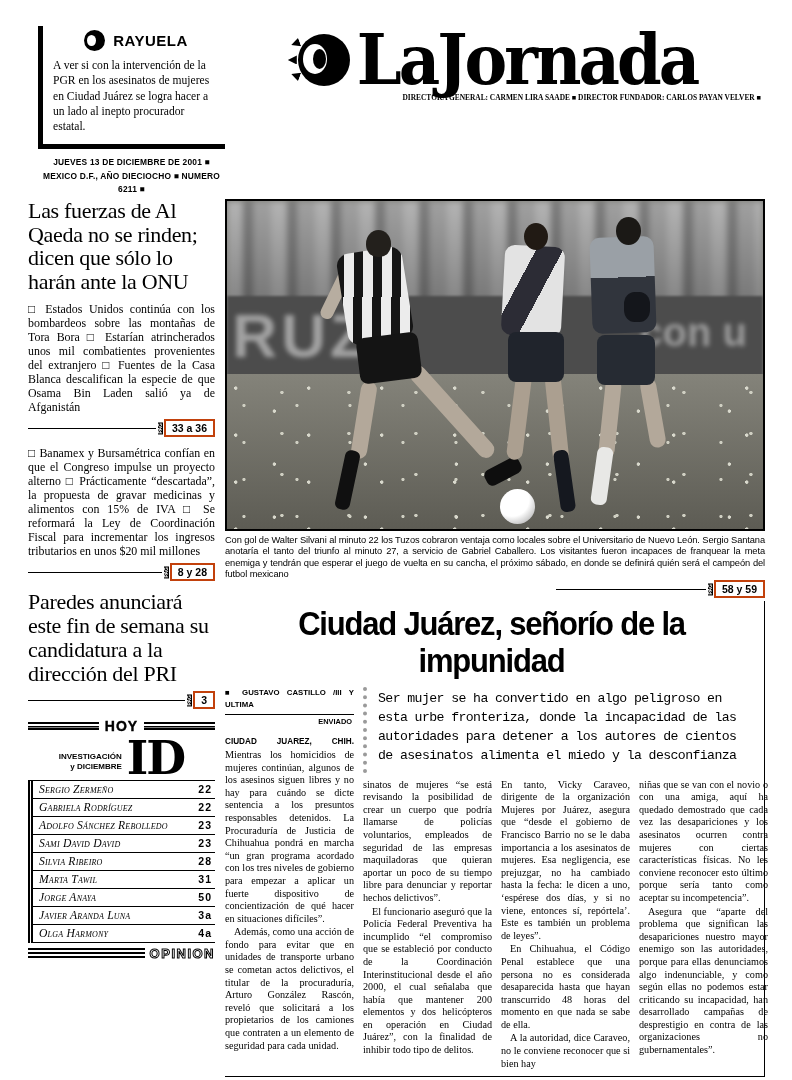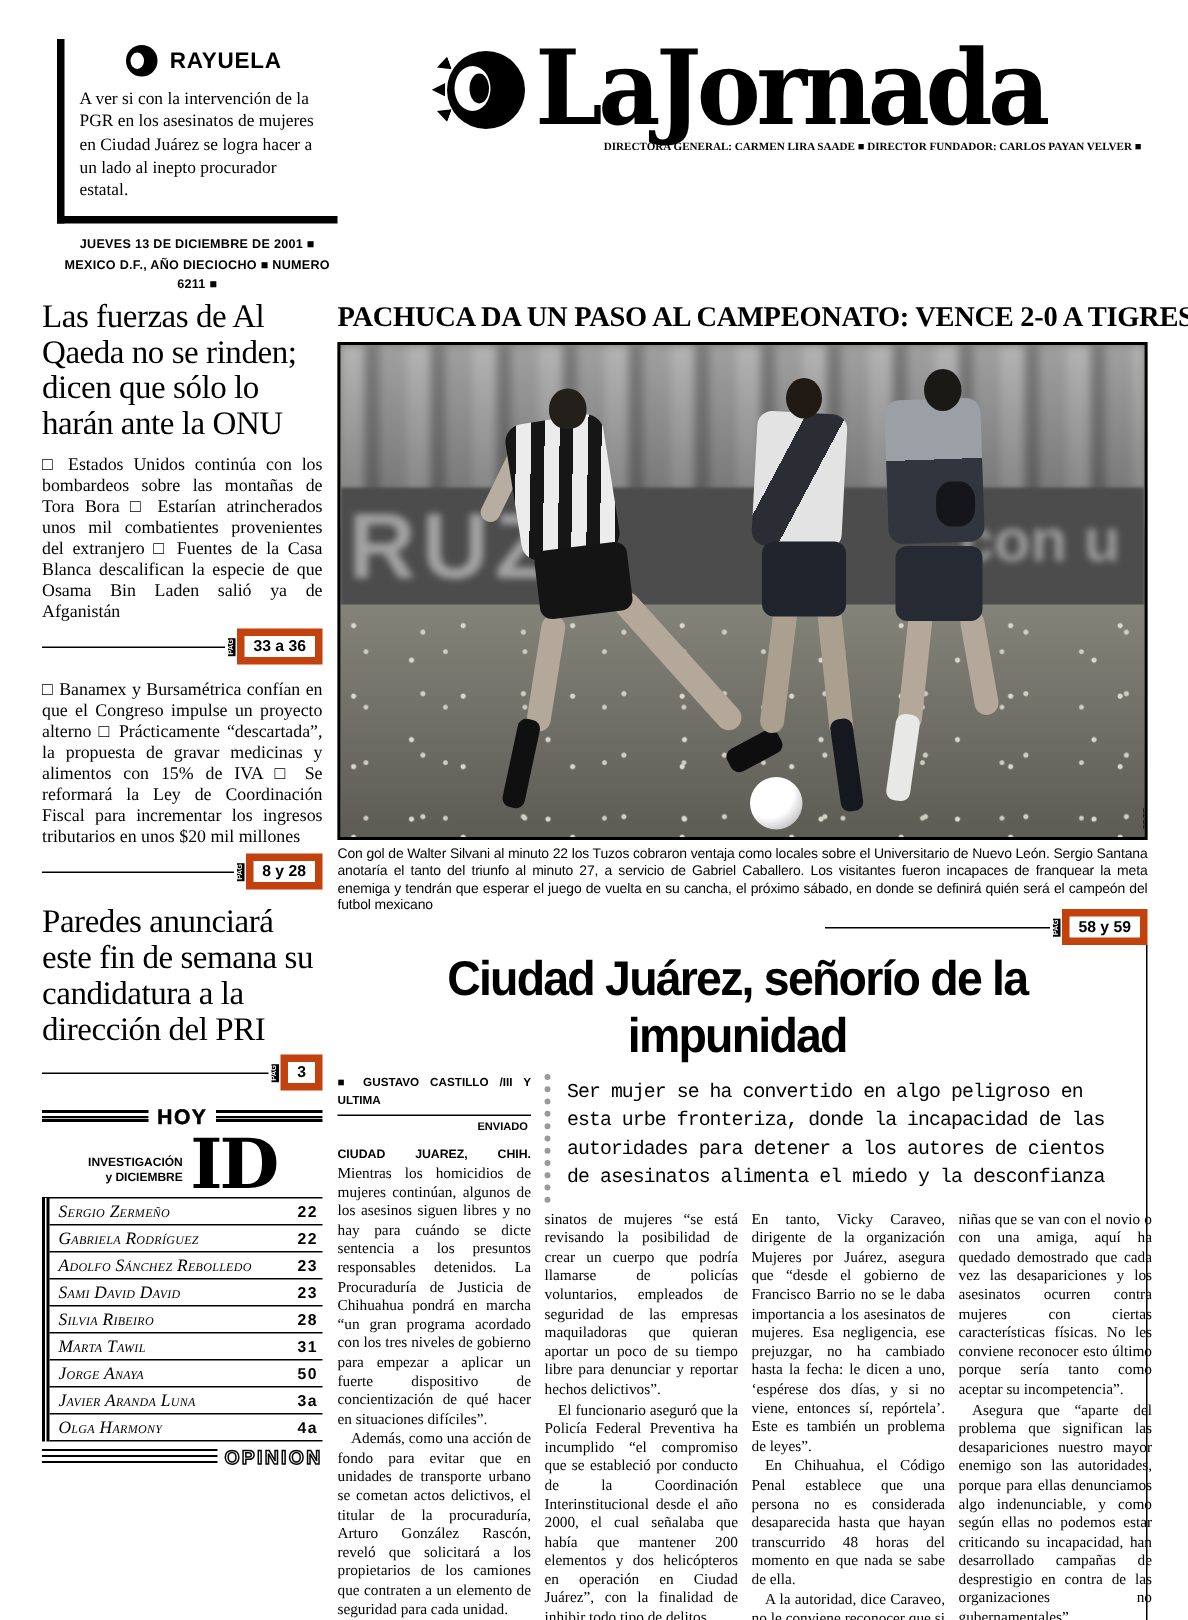--- a/index.html
+++ b/index.html
@@ -51,21 +51,21 @@
 
   
   .story { margin-bottom:9px; }
   .story h2 { font-weight:normal; font-size:22px; line-height:1.09; letter-spacing:-.3px; }
   .deck { margin-top:8px; font-size:11.9px; line-height:14px; text-align:justify; }
   .refrow { display:flex; align-items:center; margin-top:5px; }
   .refline { flex:1; border-bottom:1px solid #000; }
   .pagmark { font-family:"Liberation Sans", sans-serif; font-weight:bold; font-size:5px;
              writing-mode:vertical-rl; transform:rotate(180deg); line-height:1;
              background:#000; color:#fff; padding:1px 0; margin:0 1px 0 2px; }
-  .refbox { border:5px solid #c2410c; font-family:"Liberation Sans", sans-serif;
+  .refbox { border:2px solid #c2410c; font-family:"Liberation Sans", sans-serif;
             font-weight:bold; font-size:10.5px; padding:1px 6px 1px 6px; background:#fff;text-align:center; }
 
   
   .hoy { margin-top:4px; }
   .hoy-header { display:flex; align-items:center; gap:6px; }
   .hline { flex:1; height:8px;
            border-top:2px solid #000; border-bottom:2px solid #000;
            background:linear-gradient(#000,#000) center/100% 1.5px no-repeat; }
   .hoy-label { font-family:"Liberation Sans", sans-serif; font-weight:bold; font-size:14px;
                letter-spacing:1px; -webkit-text-stroke:.4px #000; }
@@ -297,21 +297,20 @@
         </div>
         <div class="opinion-row">
           <span class="qlines"></span>
           <span class="opinion-label">OPINION</span>
         </div>
       </div>
     </div>
 
     <div class="col-right">
 
-      <div class="sports-headline">PACHUCA DA UN PASO AL CAMPEONATO: VENCE 2-0 A TIGRES</div>
 
       <div class="photo">
         <div class="crowd"></div>
         <div class="board">
           <span class="bl">RUZA</span>
           <span class="br">con u</span>
         </div>
         <div class="field"></div>
         <div class="p1-arm"></div>
         <div class="p1-legk"></div>

